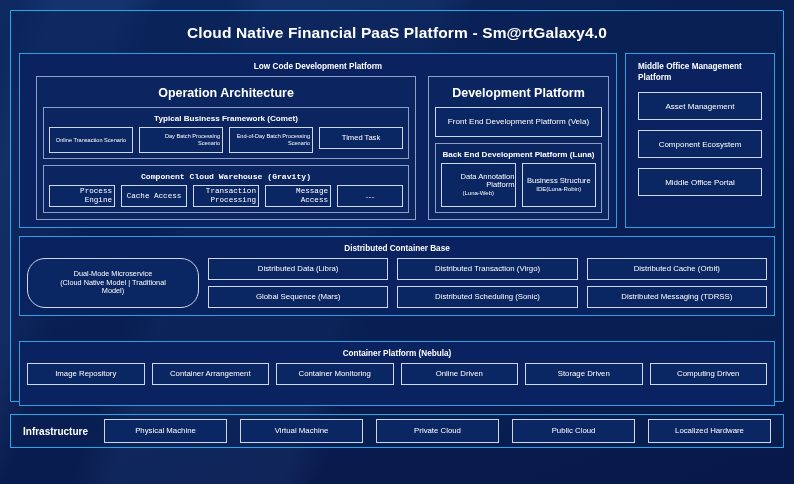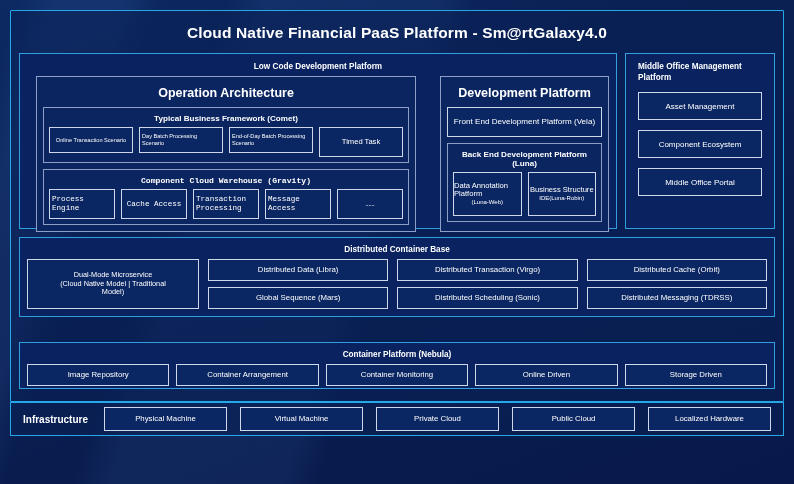--- a/index.html
+++ b/index.html
@@ -60,21 +60,21 @@
   .sub {
     border: 1.2px solid #8d9fc4;
     background: #0b2561;
   }
   .leaf {
     border: 1.1px solid #cfd8ea;
     background: #0b2763;
     display: flex;
     align-items: center;
     justify-content: center;
-    text-align: left;
+    text-align: right;
     line-height: 1.18;
   }
 
   
   .main-frame {
     height: 392px;
     border-radius: 1px;
     padding: 0 8px;
     display: flex;
     flex-direction: column;
@@ -105,21 +105,21 @@
   .section-title {
     text-align: center;
     font-size: 8.2px;
     font-weight: bold;
     padding: 4px 0 5px 0;
     color: #ffffff;
   }
   .lowcode-cols {
     flex: 1;
     display: flex;
-    gap: 24px;
+    gap: 12px;
     padding-left: 9px;
   }
 
   .op-arch {
     flex: 0 0 380px;
     display: flex;
     flex-direction: column;
     padding: 4px 6px 6px 6px;
   }
   .dev-plat {
@@ -145,21 +145,21 @@
     text-align: center;
     font-size: 8.1px;
     font-weight: bold;
     padding: 3px 0 4px 0;
     color: #ffffff;
   }
   .chip-row { display: flex; gap: 6px; }
   .chip-row > .leaf { flex: 1; }
 
   .chip-sm { font-size: 5.6px; height: 26px; padding: 0 2px; }
-  .chip-md { font-size: 7.6px; height: 30px; padding: 0 2px; }
+  .chip-md { font-size: 7.6px; height: 22px; padding: 0 2px; }
 
   
   .dev-wide {
     height: 30px;
     font-size: 8.1px;
     margin-bottom: 6px;
   }
   .dev-group { padding: 3px 5px 5px 5px; }
   .dev-sub-row { display: flex; gap: 6px; }
   .dev-sub-row > .leaf { flex: 1; height: 44px; font-size: 7.6px; flex-direction: column; }
@@ -191,41 +191,42 @@
     margin-top: 8px;
     padding: 3px 7px 7px 7px;
   }
   .dtb-body { display: flex; gap: 9px; }
   .dtb-left { flex: 0 0 172px; }
   .dtb-left .leaf {
     height: 50px;
     font-size: 7.3px;
     flex-direction: column;
     padding: 0 16px;
+    border-radius: 18px;
   }
   .dtb-grid {
     flex: 1;
     display: grid;
     grid-template-columns: repeat(3, 1fr);
     grid-template-rows: repeat(2, 22px);
     gap: 6px 9px;
   }
   .dtb-grid .leaf { font-size: 7.8px; }
 
   
   .container-plat {
     margin-top: 25px;
-    padding: 3px 7px 2px 7px;
+    padding: 3px 7px 20px 7px;
   }
   .container-row { display: flex; gap: 7px; }
   .container-row .leaf { flex: 1; height: 22px; font-size: 7.8px; }
 
   
   .infra-frame {
-    margin-top: 0;
+    margin-top: 12px;
     height: 34px;
     display: flex;
     align-items: center;
     padding: 0 12px;
     gap: 10px;
   }
   .infra-label {
     flex: 0 0 auto;
     font-size: 10px;
     font-weight: bold;
@@ -332,20 +333,21 @@
     </div>
 
     <div class="band container-plat">
       <div class="section-title">Container Platform (Nebula)</div>
       <div class="container-row">
         <div class="leaf">Image Repository</div>
         <div class="leaf">Container Arrangement</div>
         <div class="leaf">Container Monitoring</div>
         <div class="leaf">Online Driven</div>
         <div class="leaf">Storage Driven</div>
+        <div class="leaf">Computing Driven</div>
       </div>
     </div>
 
   </div>
 
   <div class="panel-outer infra-frame">
     <div class="infra-label">Infrastructure</div>
     <div class="infra-row">
       <div class="leaf">Physical Machine</div>
       <div class="leaf">Virtual Machine</div>

